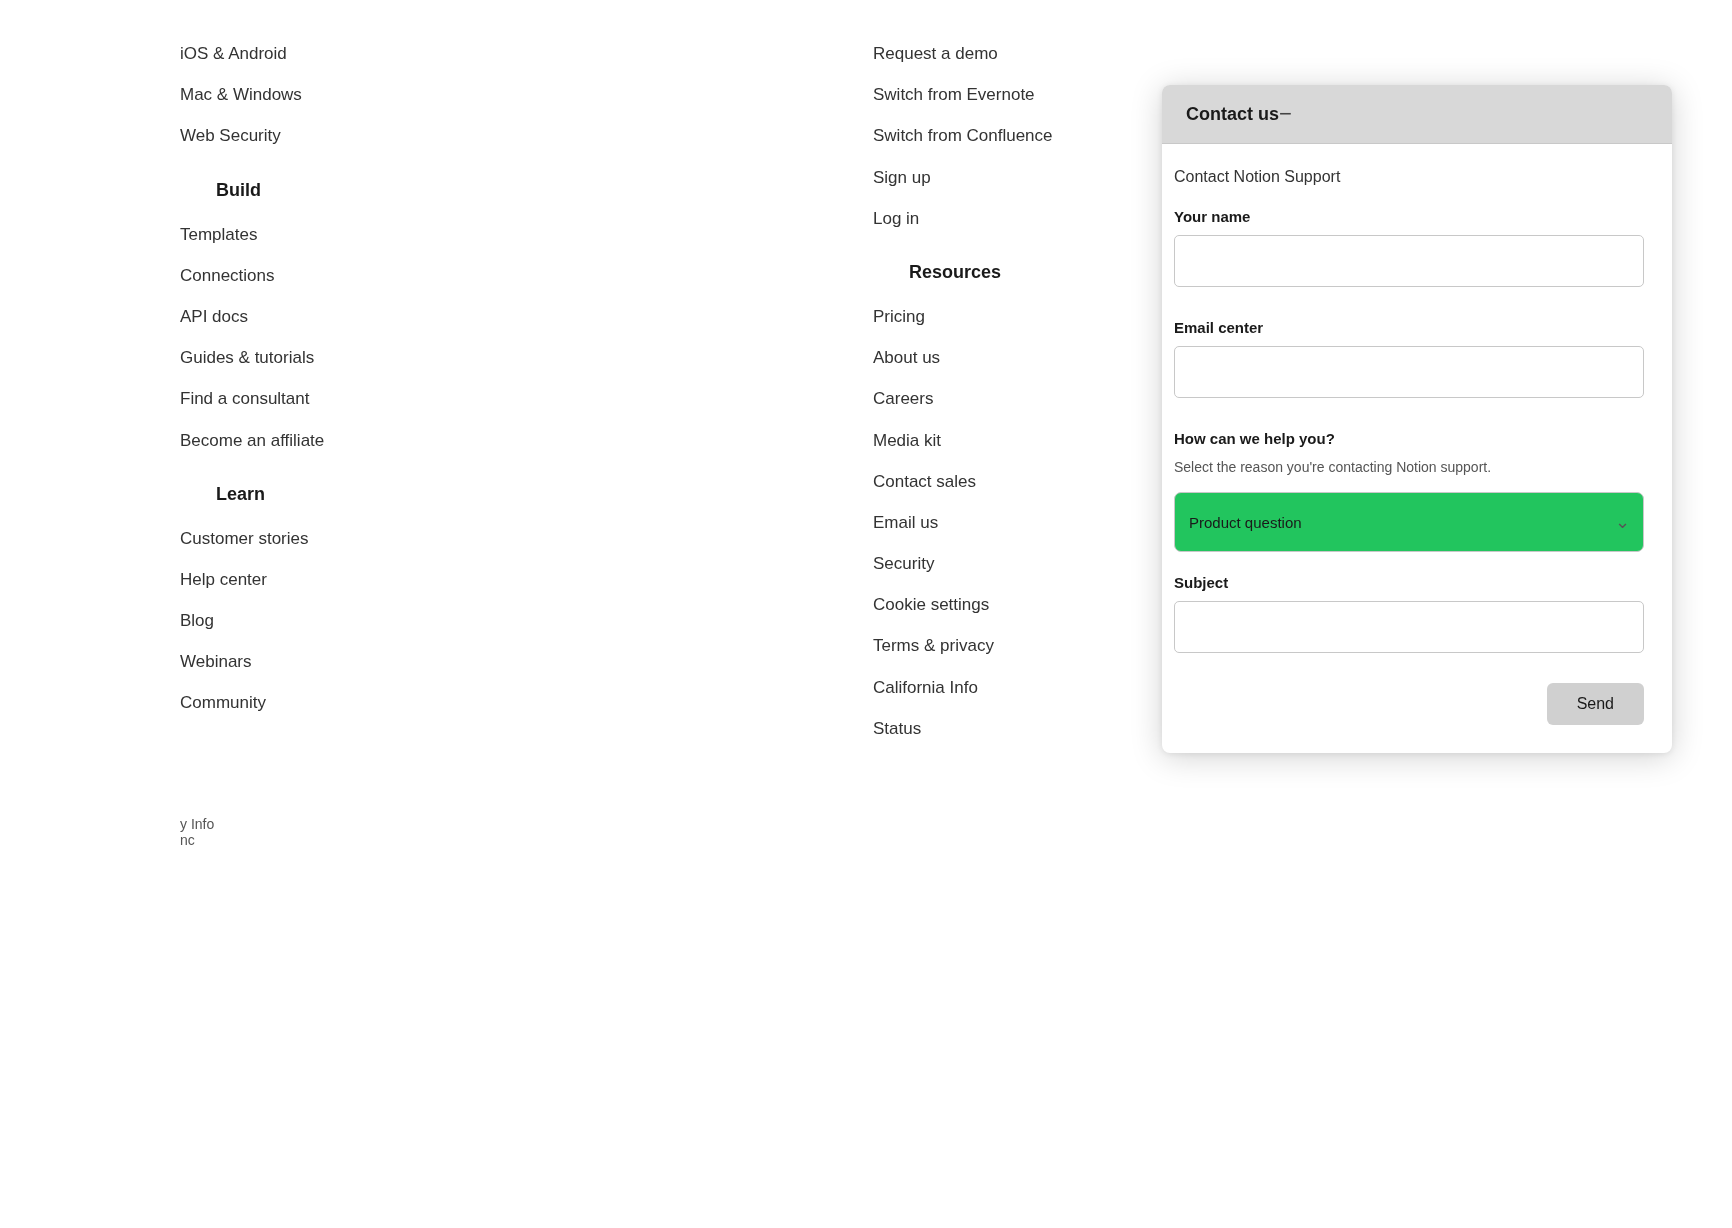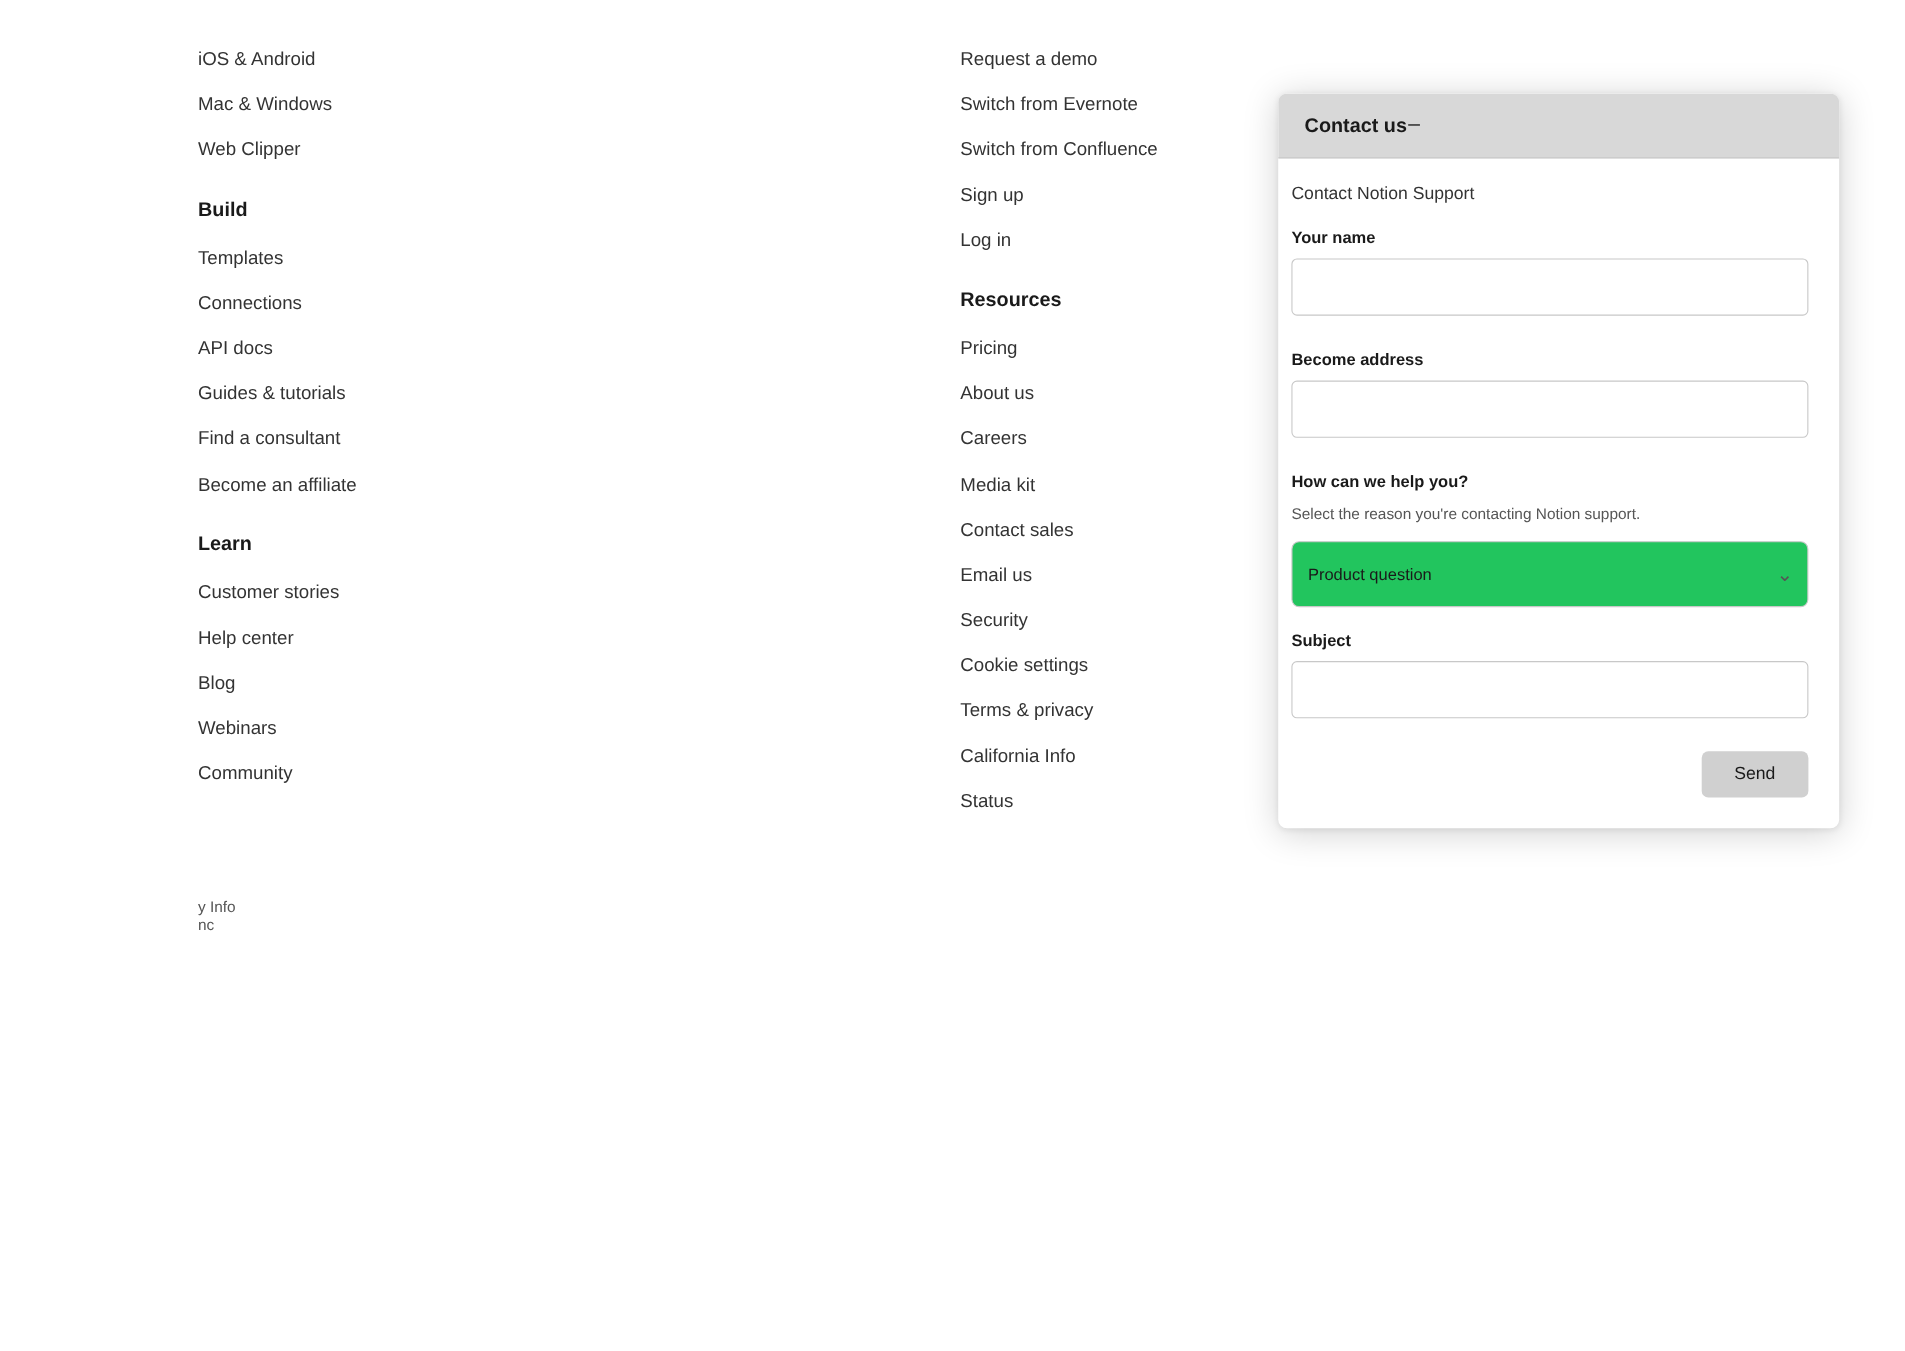--- a/index.html
+++ b/index.html
@@ -30,20 +30,21 @@
       flex: 1;
       min-width: 220px;
     }
 
     .footer-col-title {
       font-weight: 700;
       font-size: 18px;
       color: #1a1a1a;
       margin-bottom: 20px;
       margin-top: 30px;
+      margin-left: 36px;
     }
 
     .footer-link {
       display: block;
       color: #333;
       text-decoration: none;
       font-size: 17px;
       line-height: 1.6;
       margin-bottom: 14px;
       cursor: pointer;
@@ -194,21 +195,21 @@
 <body>
 
 <div class="page-wrapper">
 
   <div class="footer-content">
 
     <div class="footer-col">
 
       <a class="footer-link">iOS &amp; Android</a>
       <a class="footer-link">Mac &amp; Windows</a>
-      <a class="footer-link">Web Clipper</a>
+      <a class="footer-link">Web Security</a>
 
       <div class="footer-col-title">Build</div>
       <a class="footer-link">Templates</a>
       <a class="footer-link">Connections</a>
       <a class="footer-link">API docs</a>
       <a class="footer-link">Guides &amp; tutorials</a>
       <a class="footer-link">Find a consultant</a>
       <a class="footer-link">Become an affiliate</a>
 
       <div class="footer-col-title">Learn</div>
@@ -257,21 +258,21 @@
     <div class="modal-body">
 
       <p class="modal-subtitle">Contact Notion Support</p>
 
       <div class="form-group">
         <label class="form-label">Your name</label>
         <input class="form-input" type="text" placeholder="" style="">
       </div>
 
       <div class="form-group">
-        <label class="form-label">Become address</label>
+        <label class="form-label">Email center</label>
         <input class="form-input" type="email" placeholder="" style="">
       </div>
 
       <div class="form-group">
         <label class="form-label">How can we help you?</label>
         <p class="help-text">Select the reason you're contacting Notion support.</p>
         <div class="form-select-wrapper">
           <select class="form-select">
             <option>Product question</option>
             <option>Billing question</option>

